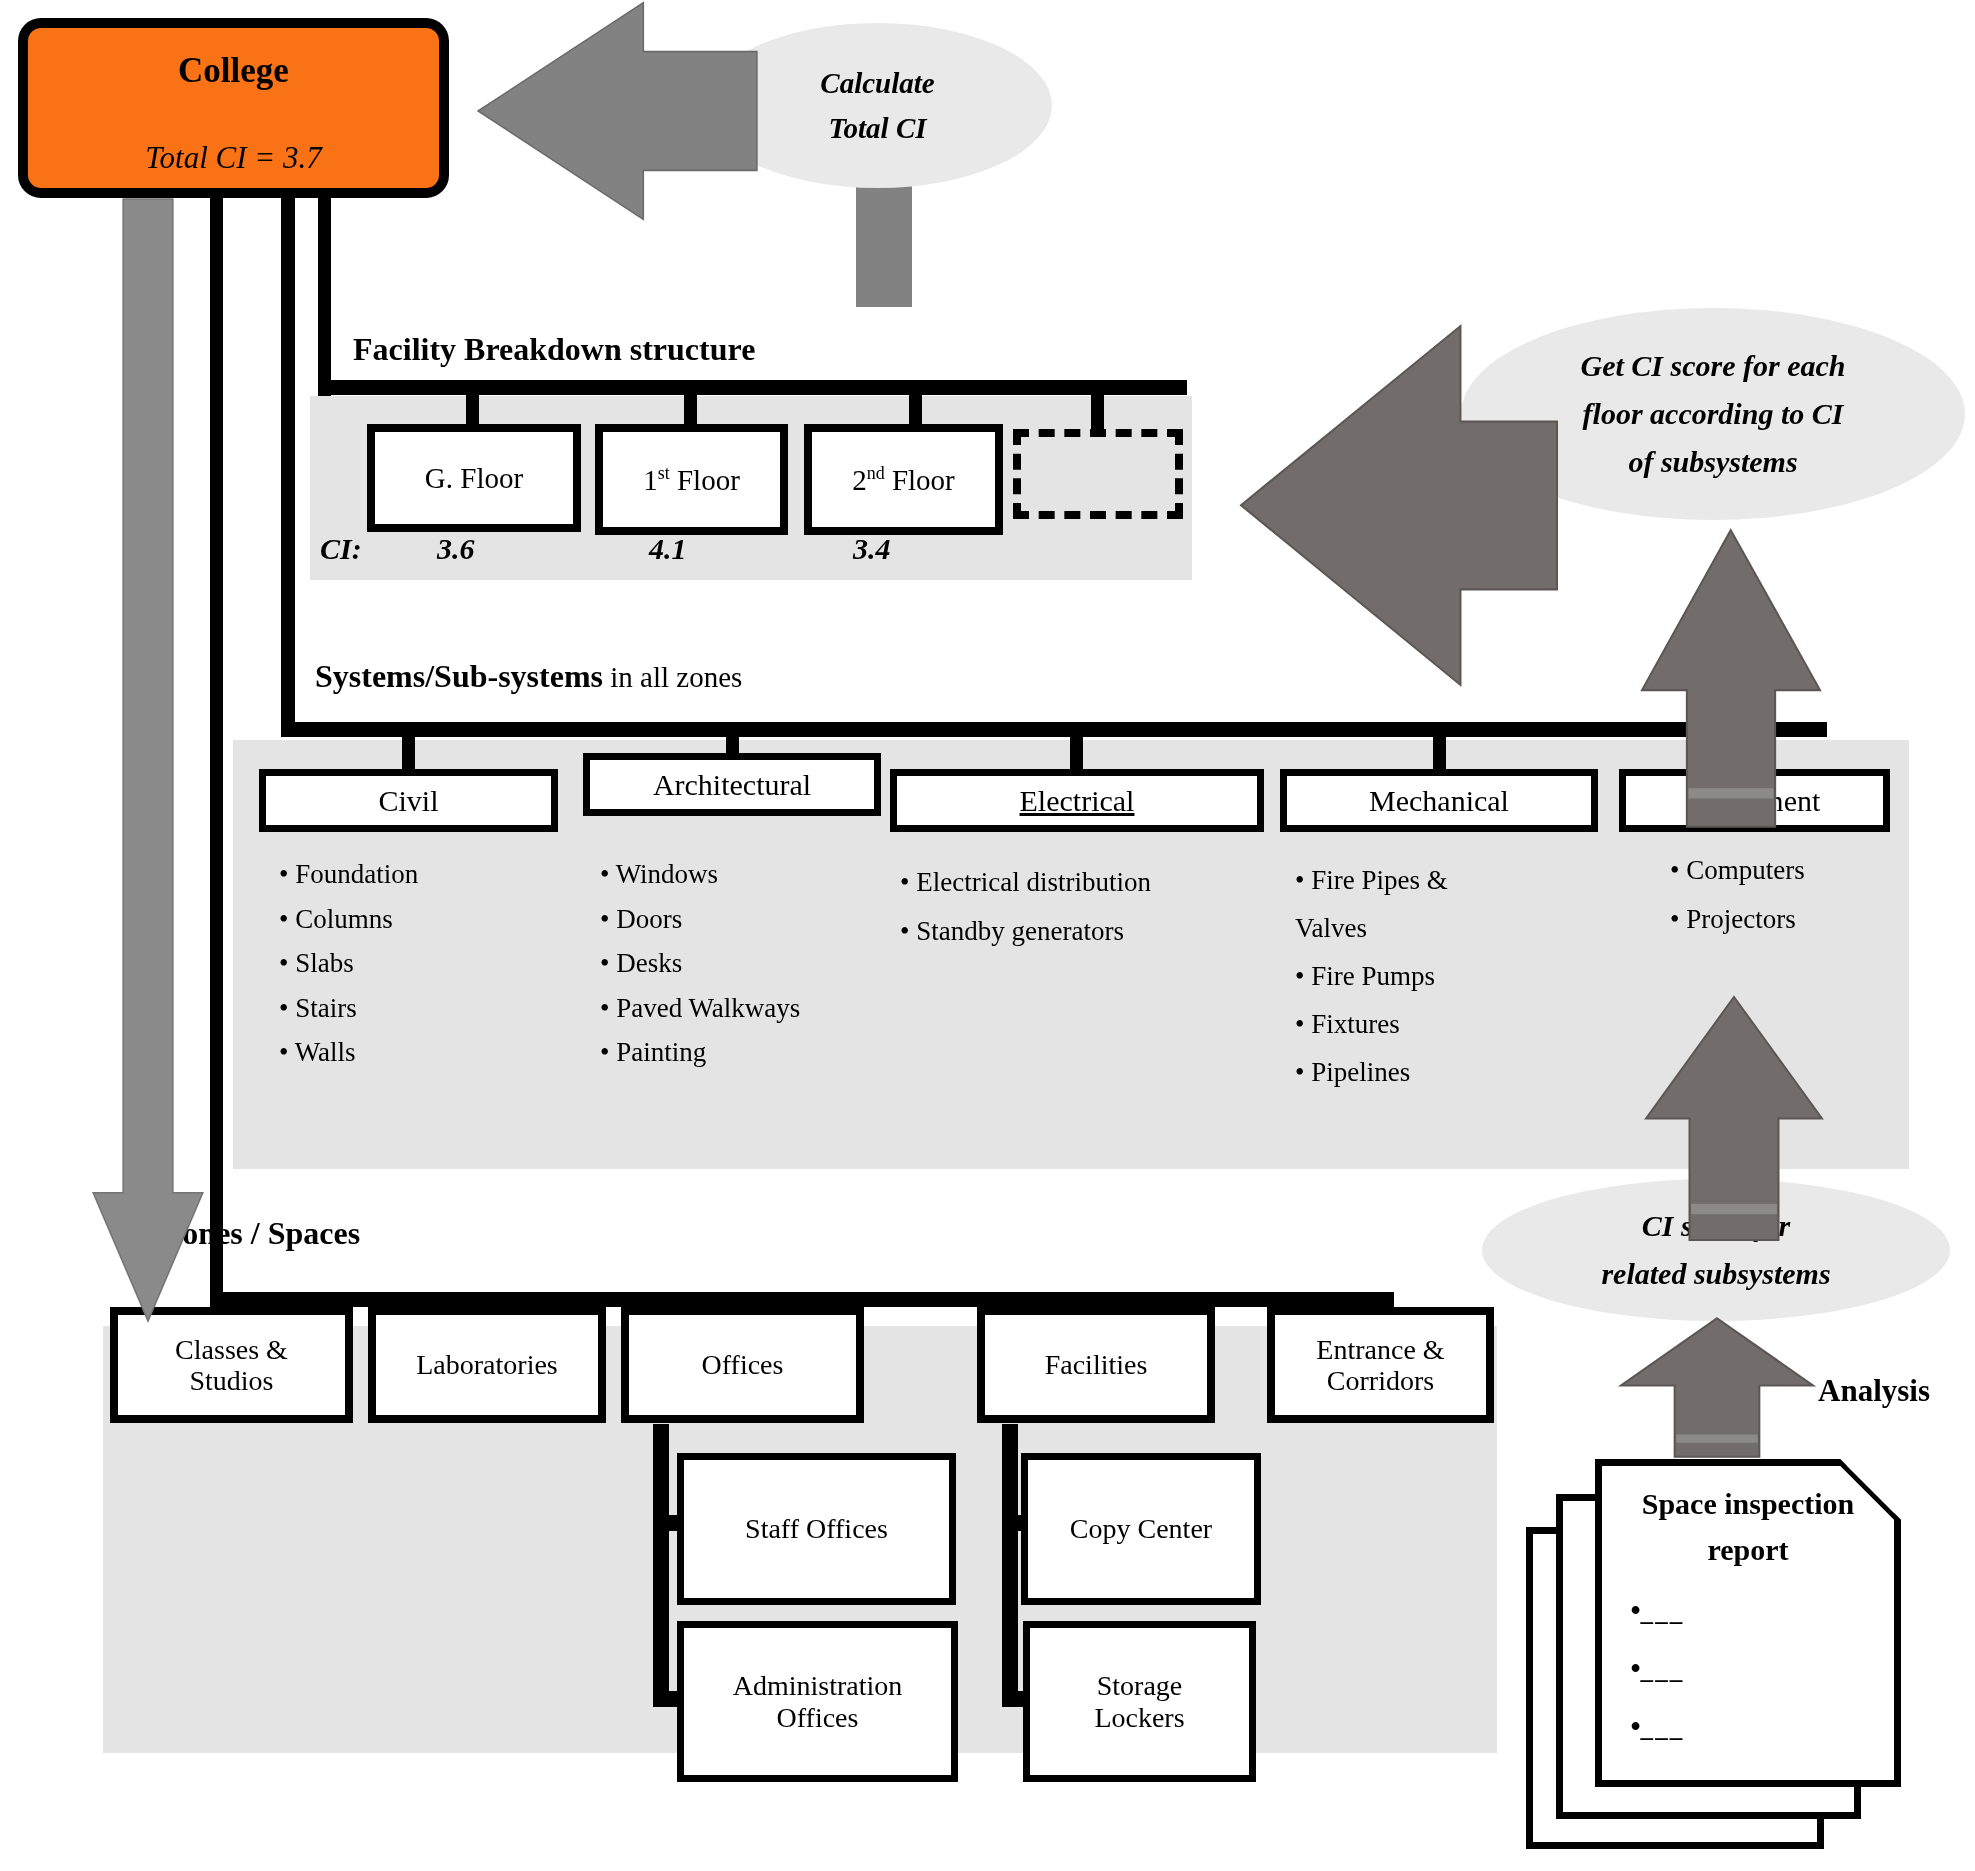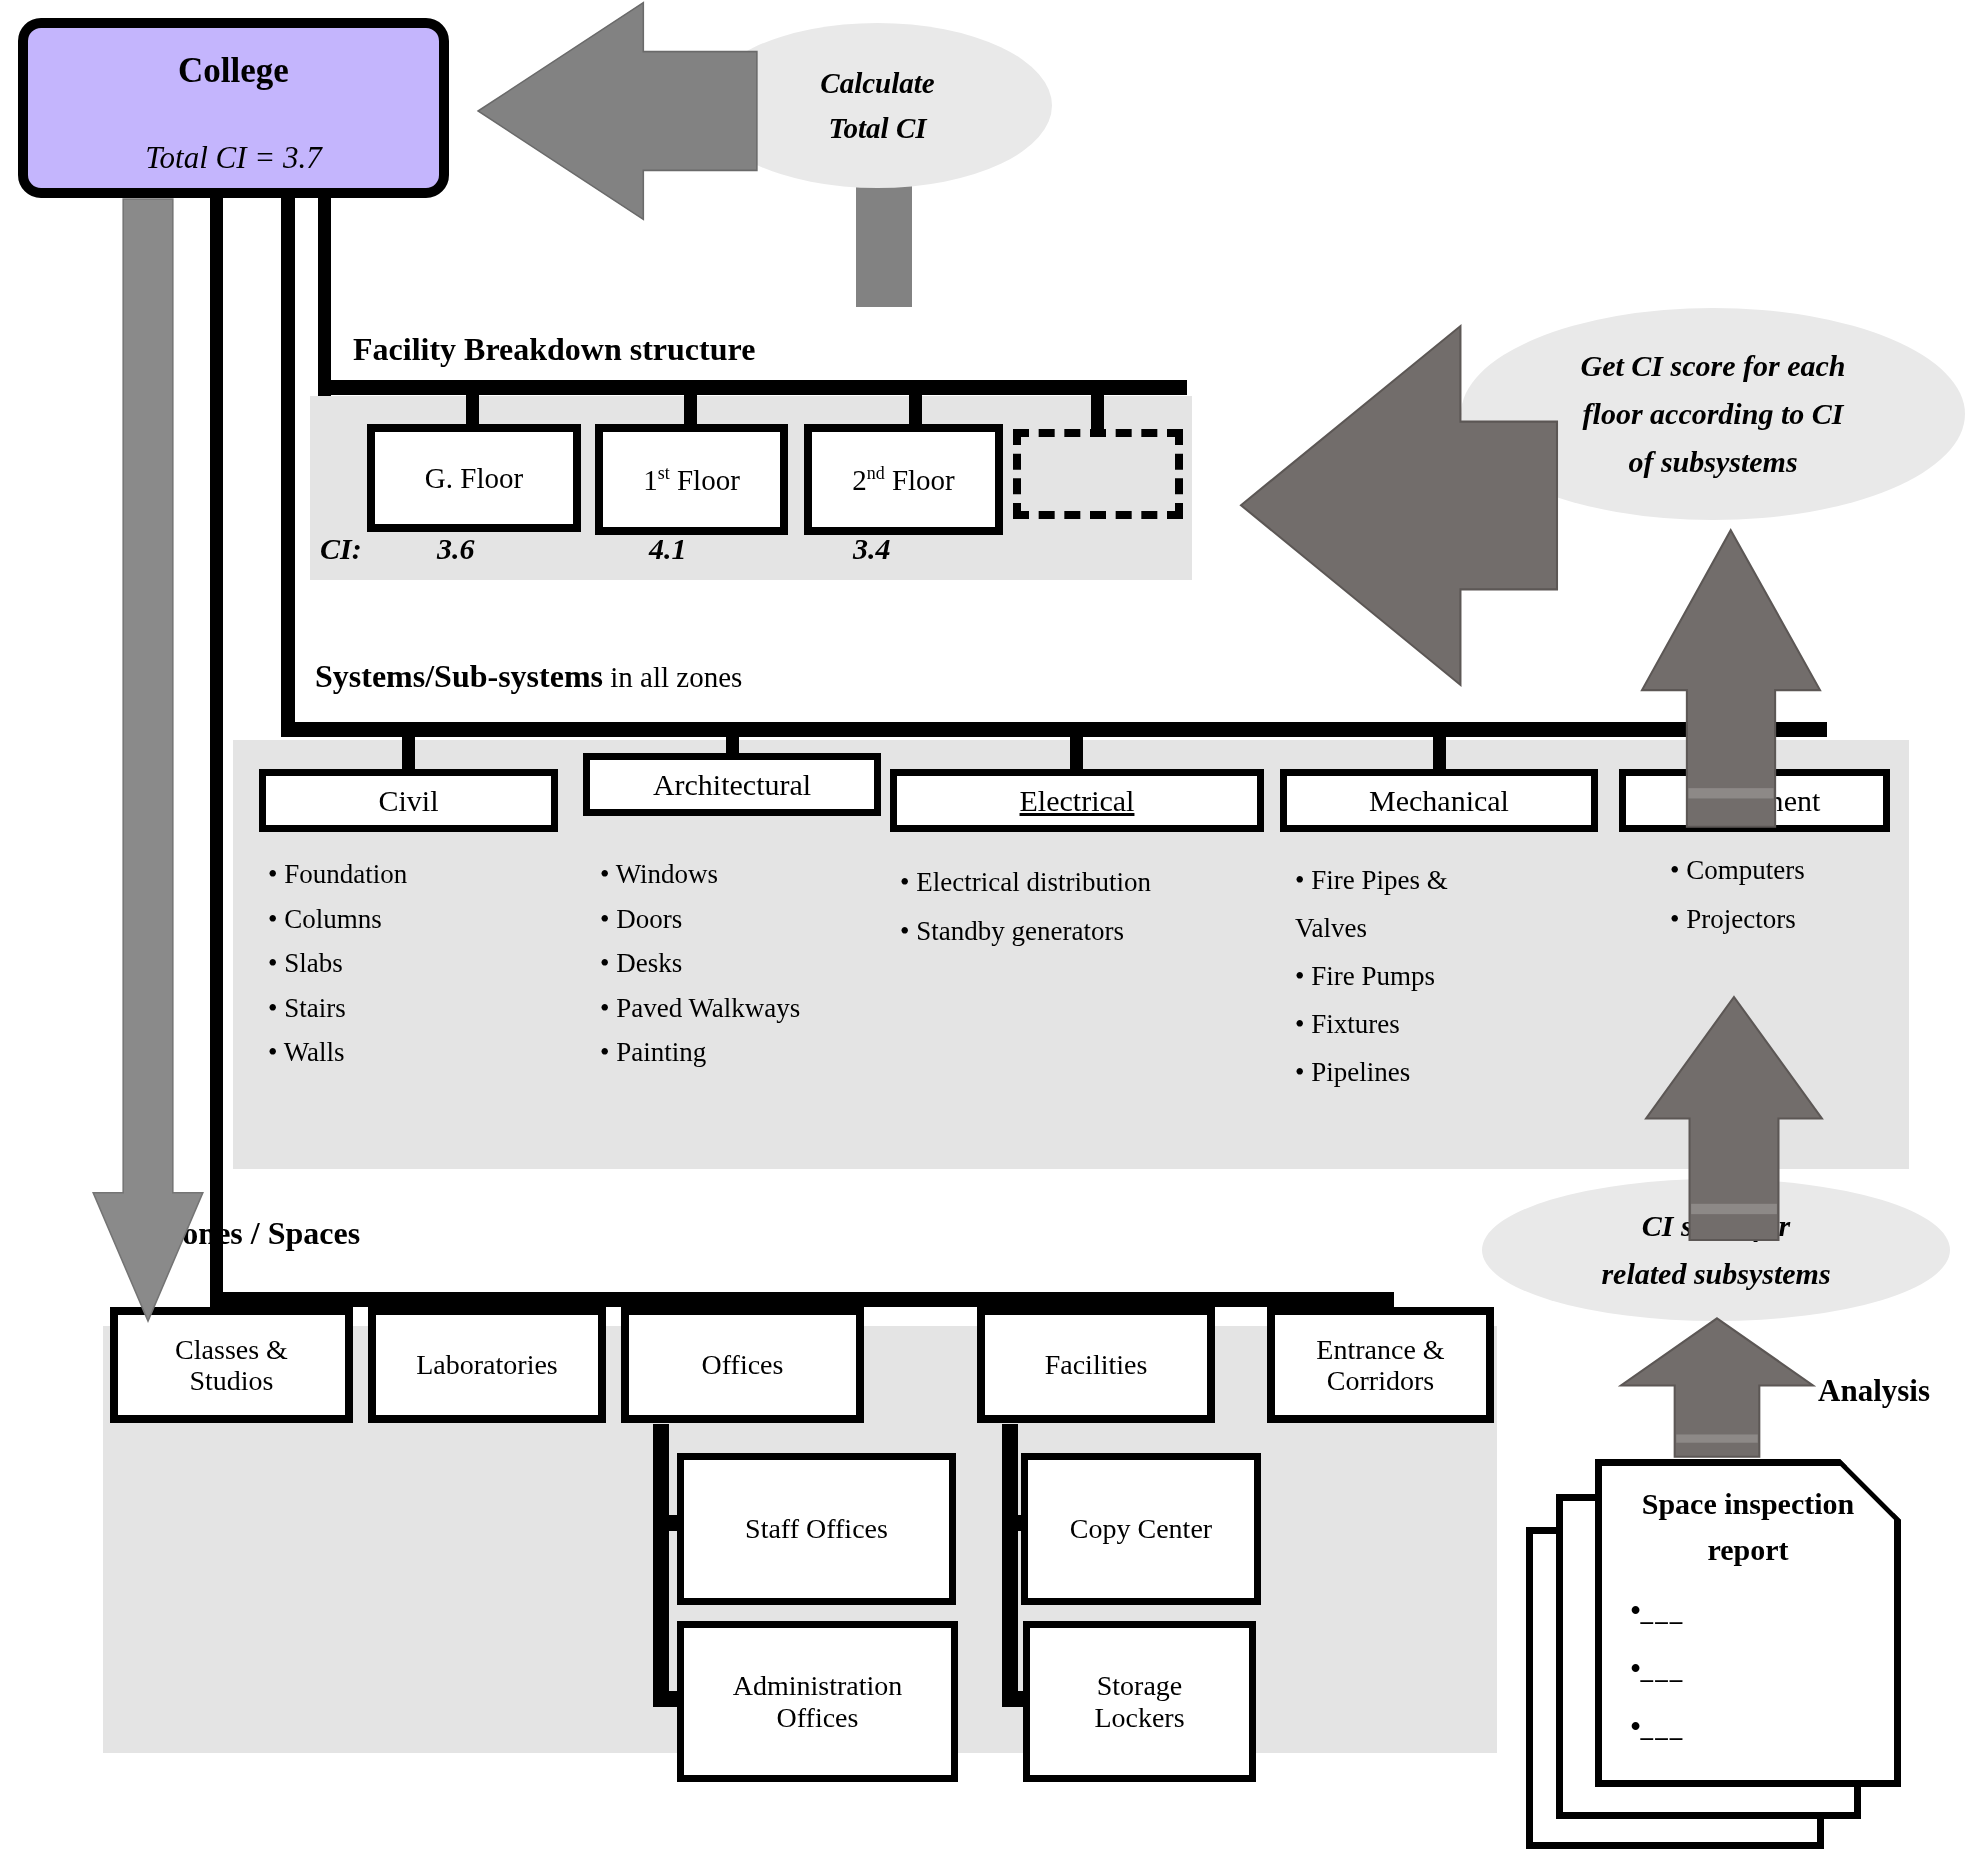--- a/index.html
+++ b/index.html
@@ -24,21 +24,21 @@
   .cirow{position:absolute;font-weight:bold;font-style:italic;font-size:30px;z-index:3;white-space:nowrap;}
   svg.arrow{position:absolute;z-index:5;overflow:visible;}
   .page{position:absolute;background:#fff;border:7.8px solid #000;z-index:3;}
   .bullet-dash{font-size:25px;font-weight:bold;letter-spacing:2.1px;margin-bottom:25px;}
   .bullet-dash::before{content:"\2022";font-size:29px;letter-spacing:0;}
   sup{font-size:0.62em;}
 </style>
 </head>
 <body>
 
-<div class="abs" style="left:18px;top:18px;width:411px;height:160px;border:10.3px solid #000;border-radius:23px;background:#c4b5fd;z-index:3;">
+<div class="abs" style="left:18px;top:18px;width:411px;height:160px;border:10.3px solid #000;border-radius:23px;background:#f97316;z-index:3;">
   <div style="text-align:center;font-weight:bold;font-size:35px;margin-top:23px;">College</div>
   <div style="text-align:center;font-weight:normal;font-style:italic;font-size:31px;margin-top:49px;">Total CI = 3.7</div>
 </div>
 
 <div class="lineV" style="left:210px;top:197px;width:13.4px;height:1110px;"></div>
 <div class="lineV" style="left:281px;top:197px;width:14px;height:538px;"></div>
 <div class="lineV" style="left:318px;top:197px;width:13.4px;height:199px;"></div>
 
 <svg class="arrow" style="left:478px;top:0px;" width="279" height="222" viewBox="0 0 540 430">
   <polygon points="0,215 320,5 320,100 540,100 540,330 320,330 320,425" fill="#828282" stroke="#6a6a6a" stroke-width="3"></polygon>
@@ -110,21 +110,21 @@
 <div class="box sysbox" style="left:890px;top:769px;width:360px;height:49px;text-decoration:underline;">
   <span>Electrical</span>
 </div>
 <div class="box sysbox" style="left:1280px;top:769px;width:304px;height:49px;">
   <span>Mechanical</span>
 </div>
 <div class="box sysbox" style="left:1619px;top:769px;width:257px;height:49px;">
   <span>Equipment</span>
 </div>
 
-<ul class="blist" style="left:268px;top:852px;width:290px;">
+<ul class="blist" style="left:279px;top:852px;width:290px;">
   <li>Foundation</li>
   <li>Columns</li>
   <li>Slabs</li>
   <li>Stairs</li>
   <li>Walls</li>
 </ul>
 <ul class="blist" style="left:600px;top:852px;width:321px;">
   <li>Windows</li>
   <li>Doors</li>
   <li>Desks</li>

